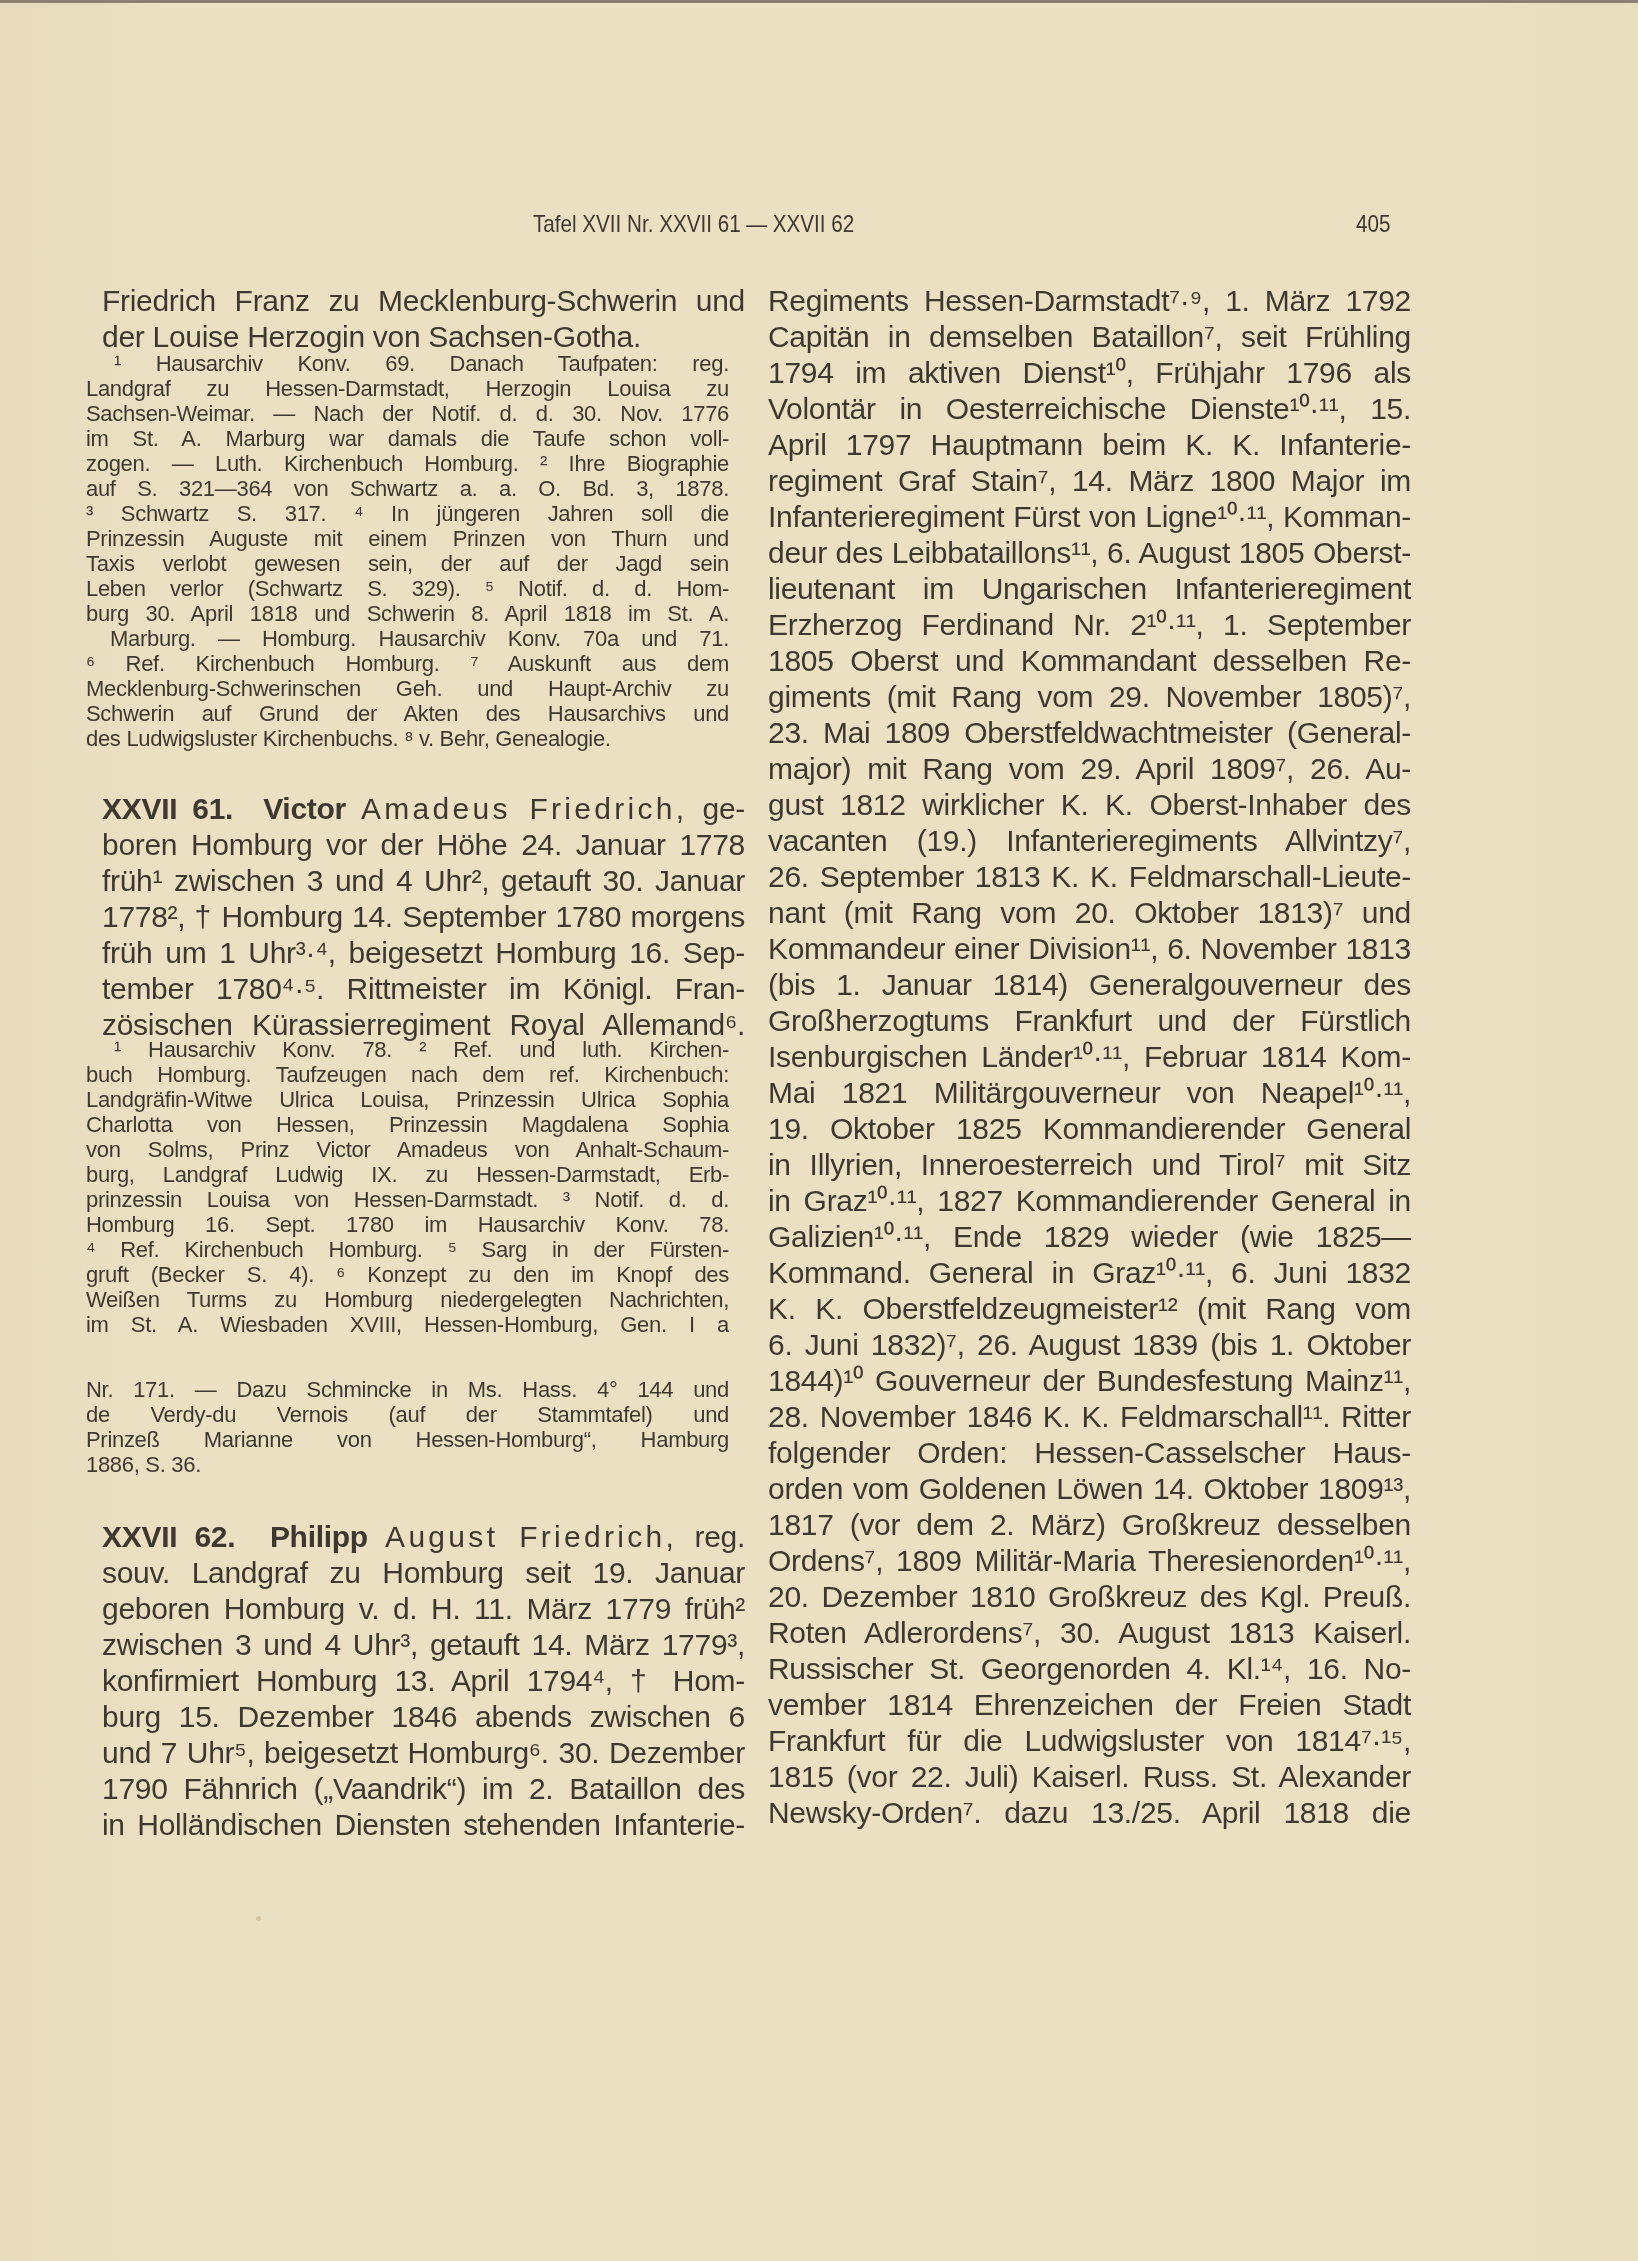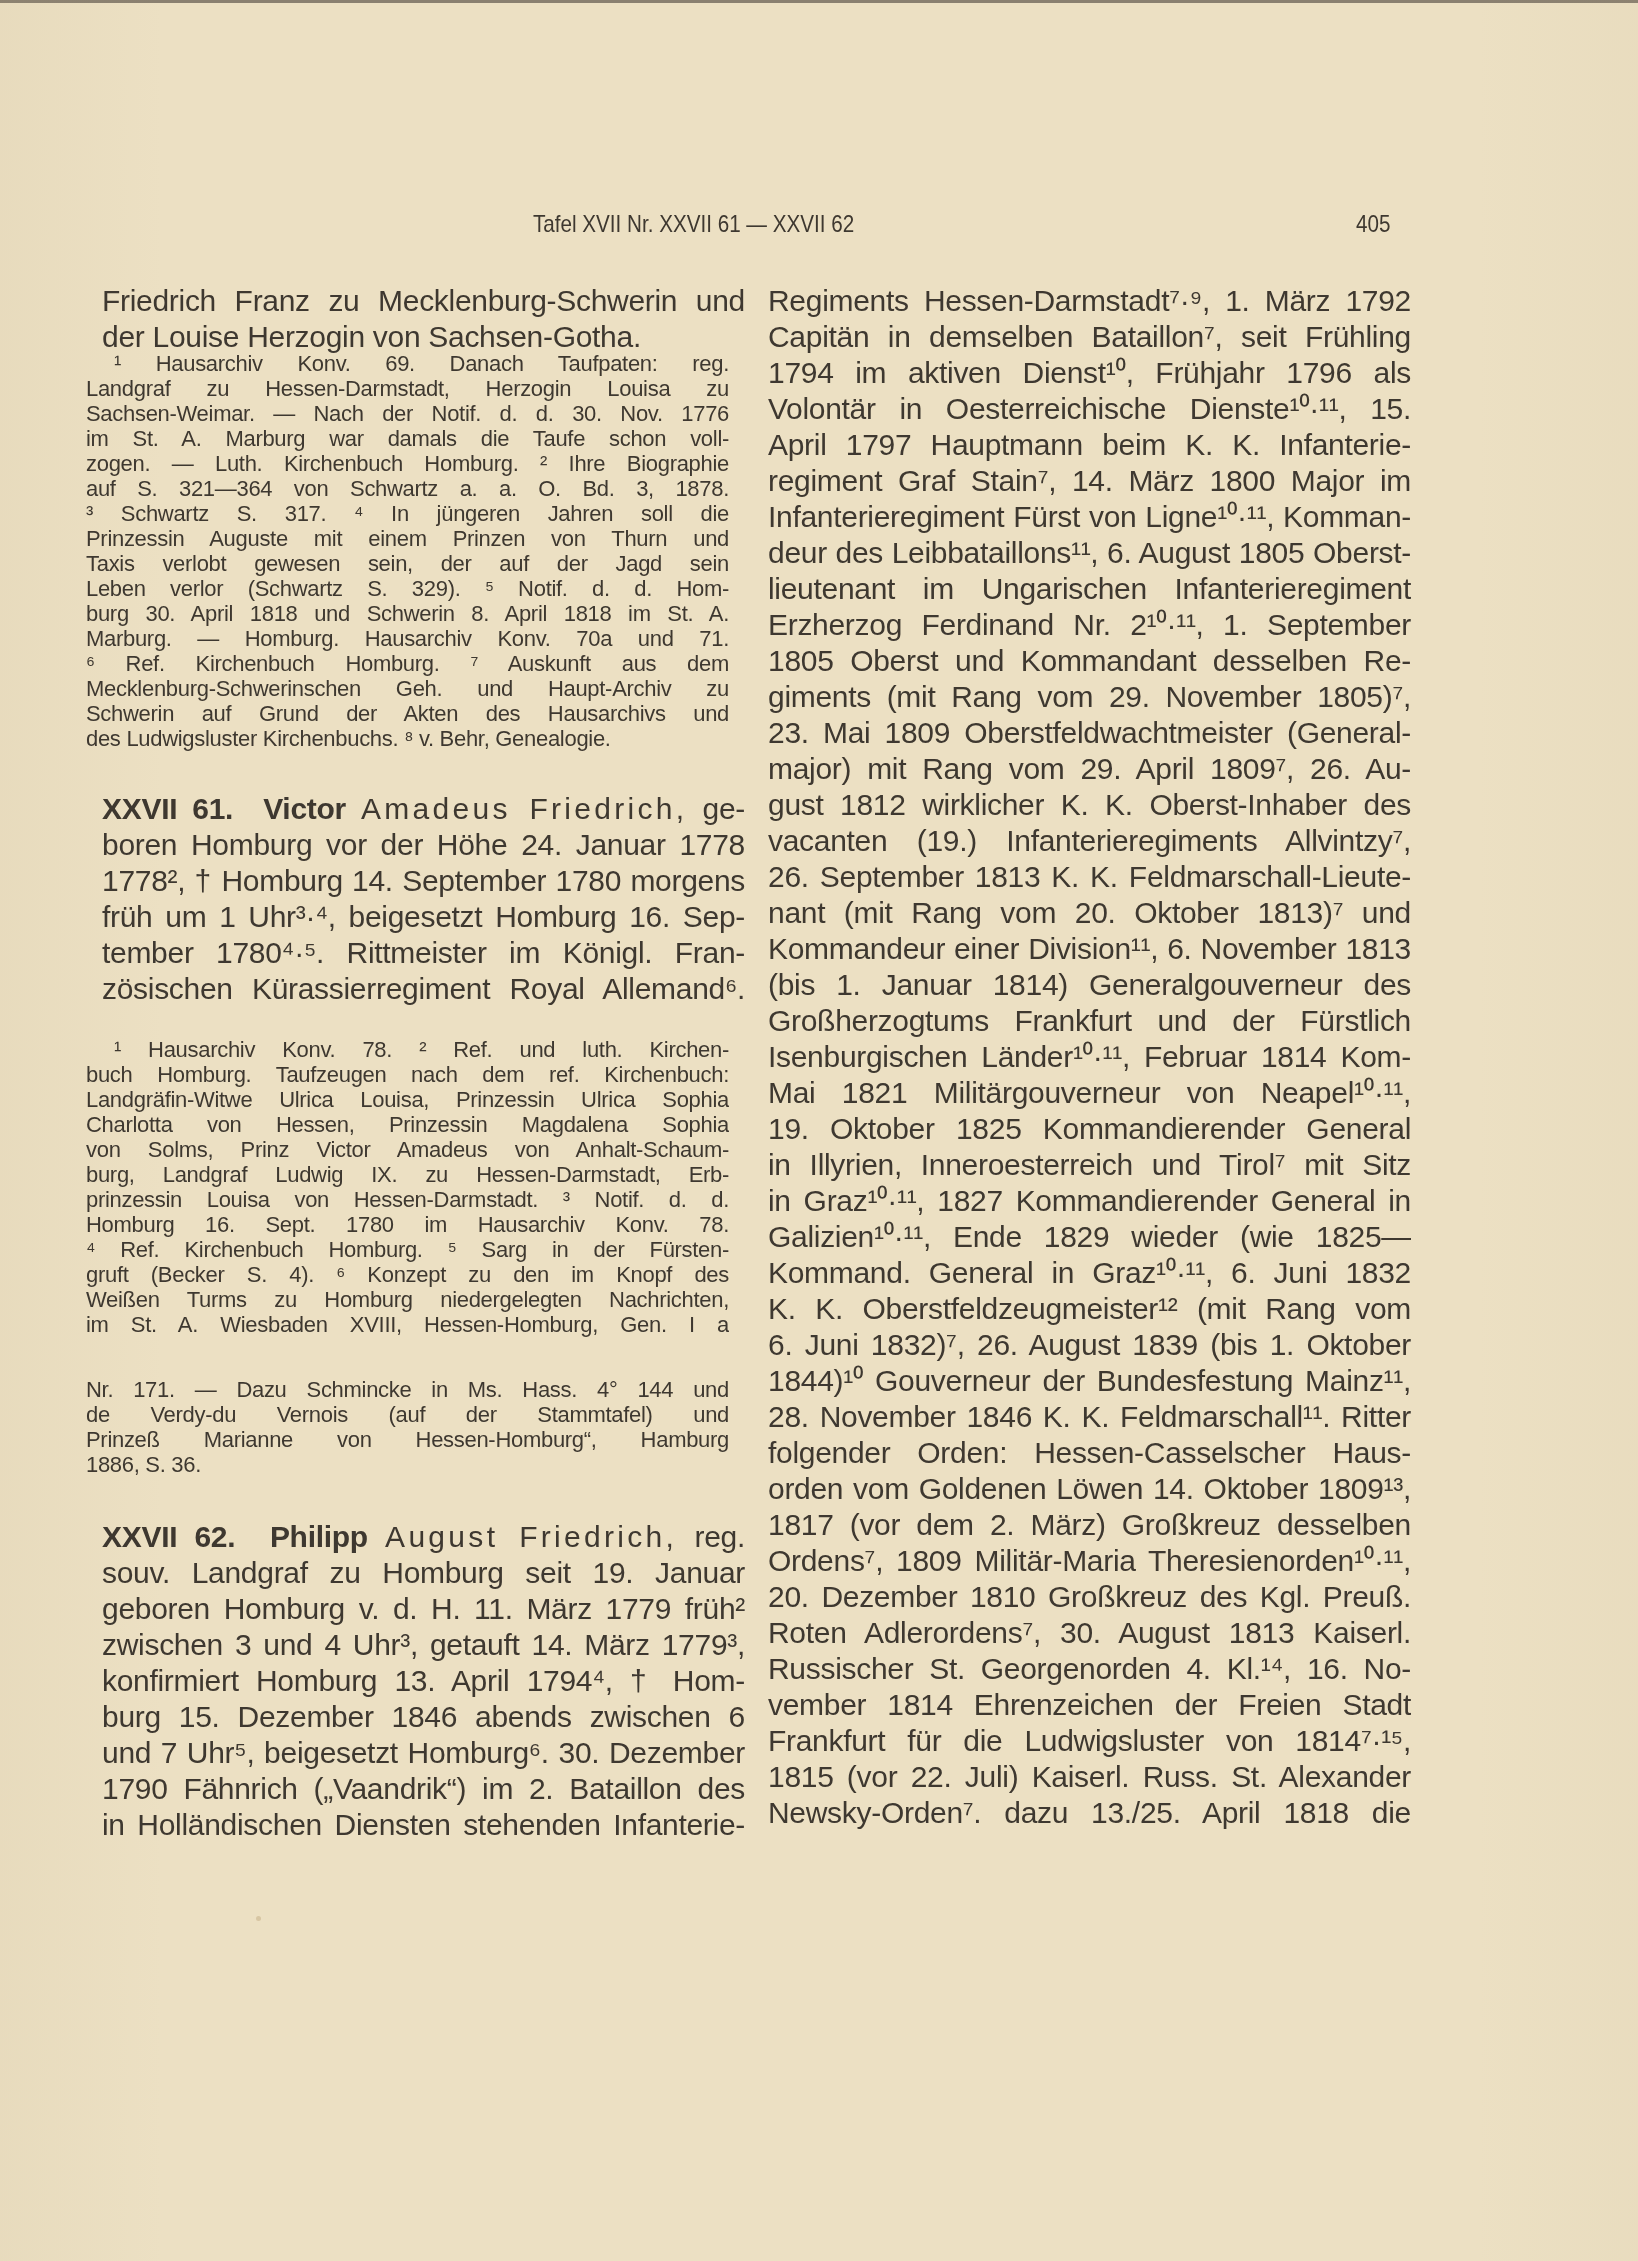--- a/index.html
+++ b/index.html
@@ -66,33 +66,34 @@
       <span class="line" style="display: block; text-align: justify; text-align-last: justify; white-space: normal; height: 25px; overflow: hidden;">Landgraf zu Hessen-Darmstadt, Herzogin Louisa zu</span>
       <span class="line" style="display: block; text-align: justify; text-align-last: justify; white-space: normal; height: 25px; overflow: hidden;">Sachsen-Weimar. — Nach der Notif. d. d. 30. Nov. 1776</span>
       <span class="line" style="display: block; text-align: justify; text-align-last: justify; white-space: normal; height: 25px; overflow: hidden;">im St. A. Marburg war damals die Taufe schon voll-</span>
       <span class="line" style="display: block; text-align: justify; text-align-last: justify; white-space: normal; height: 25px; overflow: hidden;">zogen. — Luth. Kirchenbuch Homburg.  ² Ihre Biographie</span>
       <span class="line" style="display: block; text-align: justify; text-align-last: justify; white-space: normal; height: 25px; overflow: hidden;">auf S. 321—364 von Schwartz a. a. O. Bd. 3, 1878.</span>
       <span class="line" style="display: block; text-align: justify; text-align-last: justify; white-space: normal; height: 25px; overflow: hidden;">³ Schwartz S. 317.  ⁴ In jüngeren Jahren soll die</span>
       <span class="line" style="display: block; text-align: justify; text-align-last: justify; white-space: normal; height: 25px; overflow: hidden;">Prinzessin Auguste mit einem Prinzen von Thurn und</span>
       <span class="line" style="display: block; text-align: justify; text-align-last: justify; white-space: normal; height: 25px; overflow: hidden;">Taxis verlobt gewesen sein, der auf der Jagd sein</span>
       <span class="line" style="display: block; text-align: justify; text-align-last: justify; white-space: normal; height: 25px; overflow: hidden;">Leben verlor (Schwartz S. 329).  ⁵ Notif. d. d. Hom-</span>
       <span class="line" style="display: block; text-align: justify; text-align-last: justify; white-space: normal; height: 25px; overflow: hidden;">burg 30. April 1818 und Schwerin 8. April 1818 im St. A.</span>
-      <span class="line" style="display: block; text-align: justify; text-align-last: justify; white-space: normal; height: 25px; overflow: hidden;">Marburg. — Homburg. Hausarchiv Konv. 70a und 71.</span>
+      <span class="line" style="display: block; text-align: justify; text-align-last: justify; white-space: normal; height: 25px; overflow: hidden; margin-left: 24px;">Marburg. — Homburg. Hausarchiv Konv. 70a und 71.</span>
       <span class="line" style="display: block; text-align: justify; text-align-last: justify; white-space: normal; height: 25px; overflow: hidden;">⁶ Ref. Kirchenbuch Homburg.  ⁷ Auskunft aus dem</span>
       <span class="line" style="display: block; text-align: justify; text-align-last: justify; white-space: normal; height: 25px; overflow: hidden;">Mecklenburg-Schwerinschen Geh. und Haupt-Archiv zu</span>
       <span class="line" style="display: block; text-align: justify; text-align-last: justify; white-space: normal; height: 25px; overflow: hidden;">Schwerin auf Grund der Akten des Hausarchivs und</span>
       <span class="line" style="display: block; text-align: justify; text-align-last: left; white-space: normal; height: 25px; overflow: hidden;">des Ludwigsluster Kirchenbuchs.  ⁸ v. Behr, Genealogie.</span>
     </div>
 
   <div class="block body-text" style="top:508px;">
     <span class="line" style="display:block;">
       <span class="entry-head">XXVII 61.</span>&nbsp;&nbsp;<span class="bold">Victor</span>&nbsp;<span class="spaced">Amadeus Friedrich,</span>&nbsp;<span>ge-</span>
     </span>
     <div id="e61lines">
         <span class="line" style="display: block; text-align: justify; text-align-last: justify; white-space: normal; height: 36px; overflow: hidden;">boren Homburg vor der Höhe 24. Januar 1778</span>
+        <span class="line" style="display: block; text-align: justify; text-align-last: justify; white-space: normal; height: 36px; overflow: hidden;">früh¹ zwischen 3 und 4 Uhr², getauft 30. Januar</span>
         <span class="line" style="display: block; text-align: justify; text-align-last: justify; white-space: normal; height: 36px; overflow: hidden;">1778², † Homburg 14. September 1780 morgens</span>
         <span class="line" style="display: block; text-align: justify; text-align-last: justify; white-space: normal; height: 36px; overflow: hidden;">früh um 1 Uhr³·⁴, beigesetzt Homburg 16. Sep-</span>
         <span class="line" style="display: block; text-align: justify; text-align-last: justify; white-space: normal; height: 36px; overflow: hidden;">tember 1780⁴·⁵.  Rittmeister im Königl. Fran-</span>
         <span class="line" style="display: block; text-align: justify; text-align-last: justify; white-space: normal; height: 36px; overflow: hidden;">zösischen Kürassierregiment Royal Allemand⁶.</span>
       </div>
   </div>
 
   <div class="block fn-text" id="fn61" style="top:770px;">
       <span class="line" style="display: block; text-align: justify; text-align-last: justify; white-space: normal; height: 25px; overflow: hidden; padding-left: 28px;">¹ Hausarchiv Konv. 78.   ² Ref. und luth. Kirchen-</span>
       <span class="line" style="display: block; text-align: justify; text-align-last: justify; white-space: normal; height: 25px; overflow: hidden;">buch Homburg. Taufzeugen nach dem ref. Kirchenbuch:</span>

